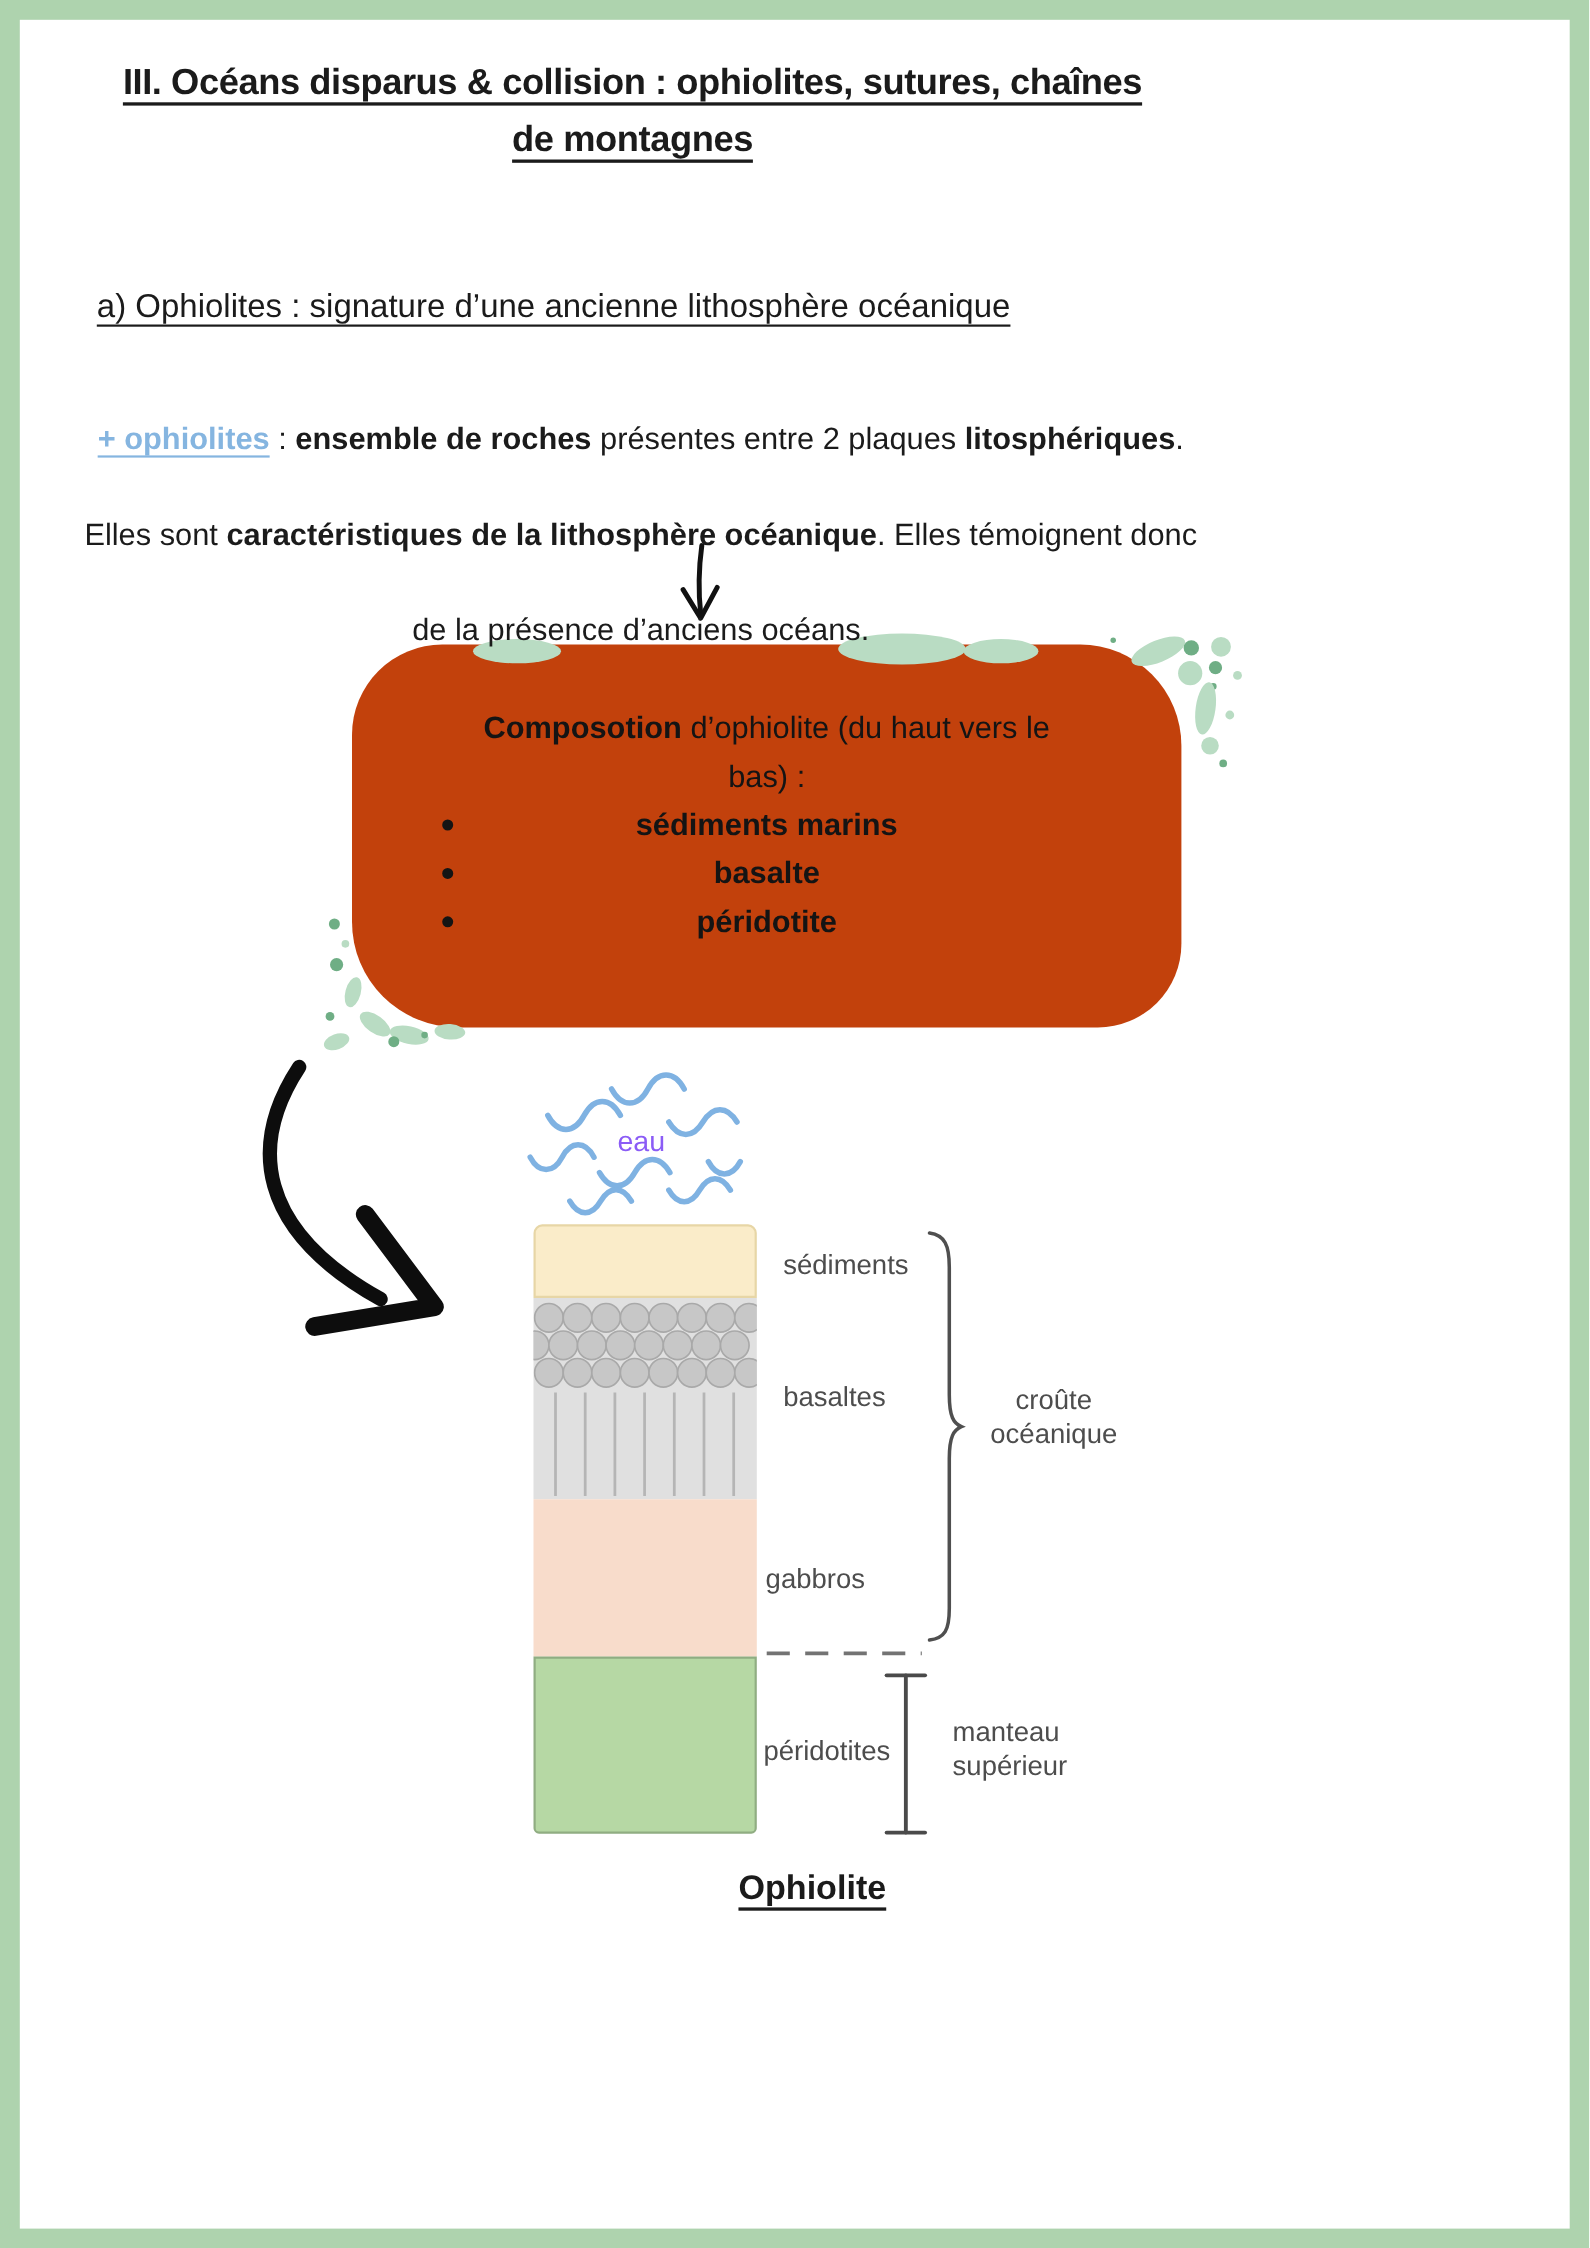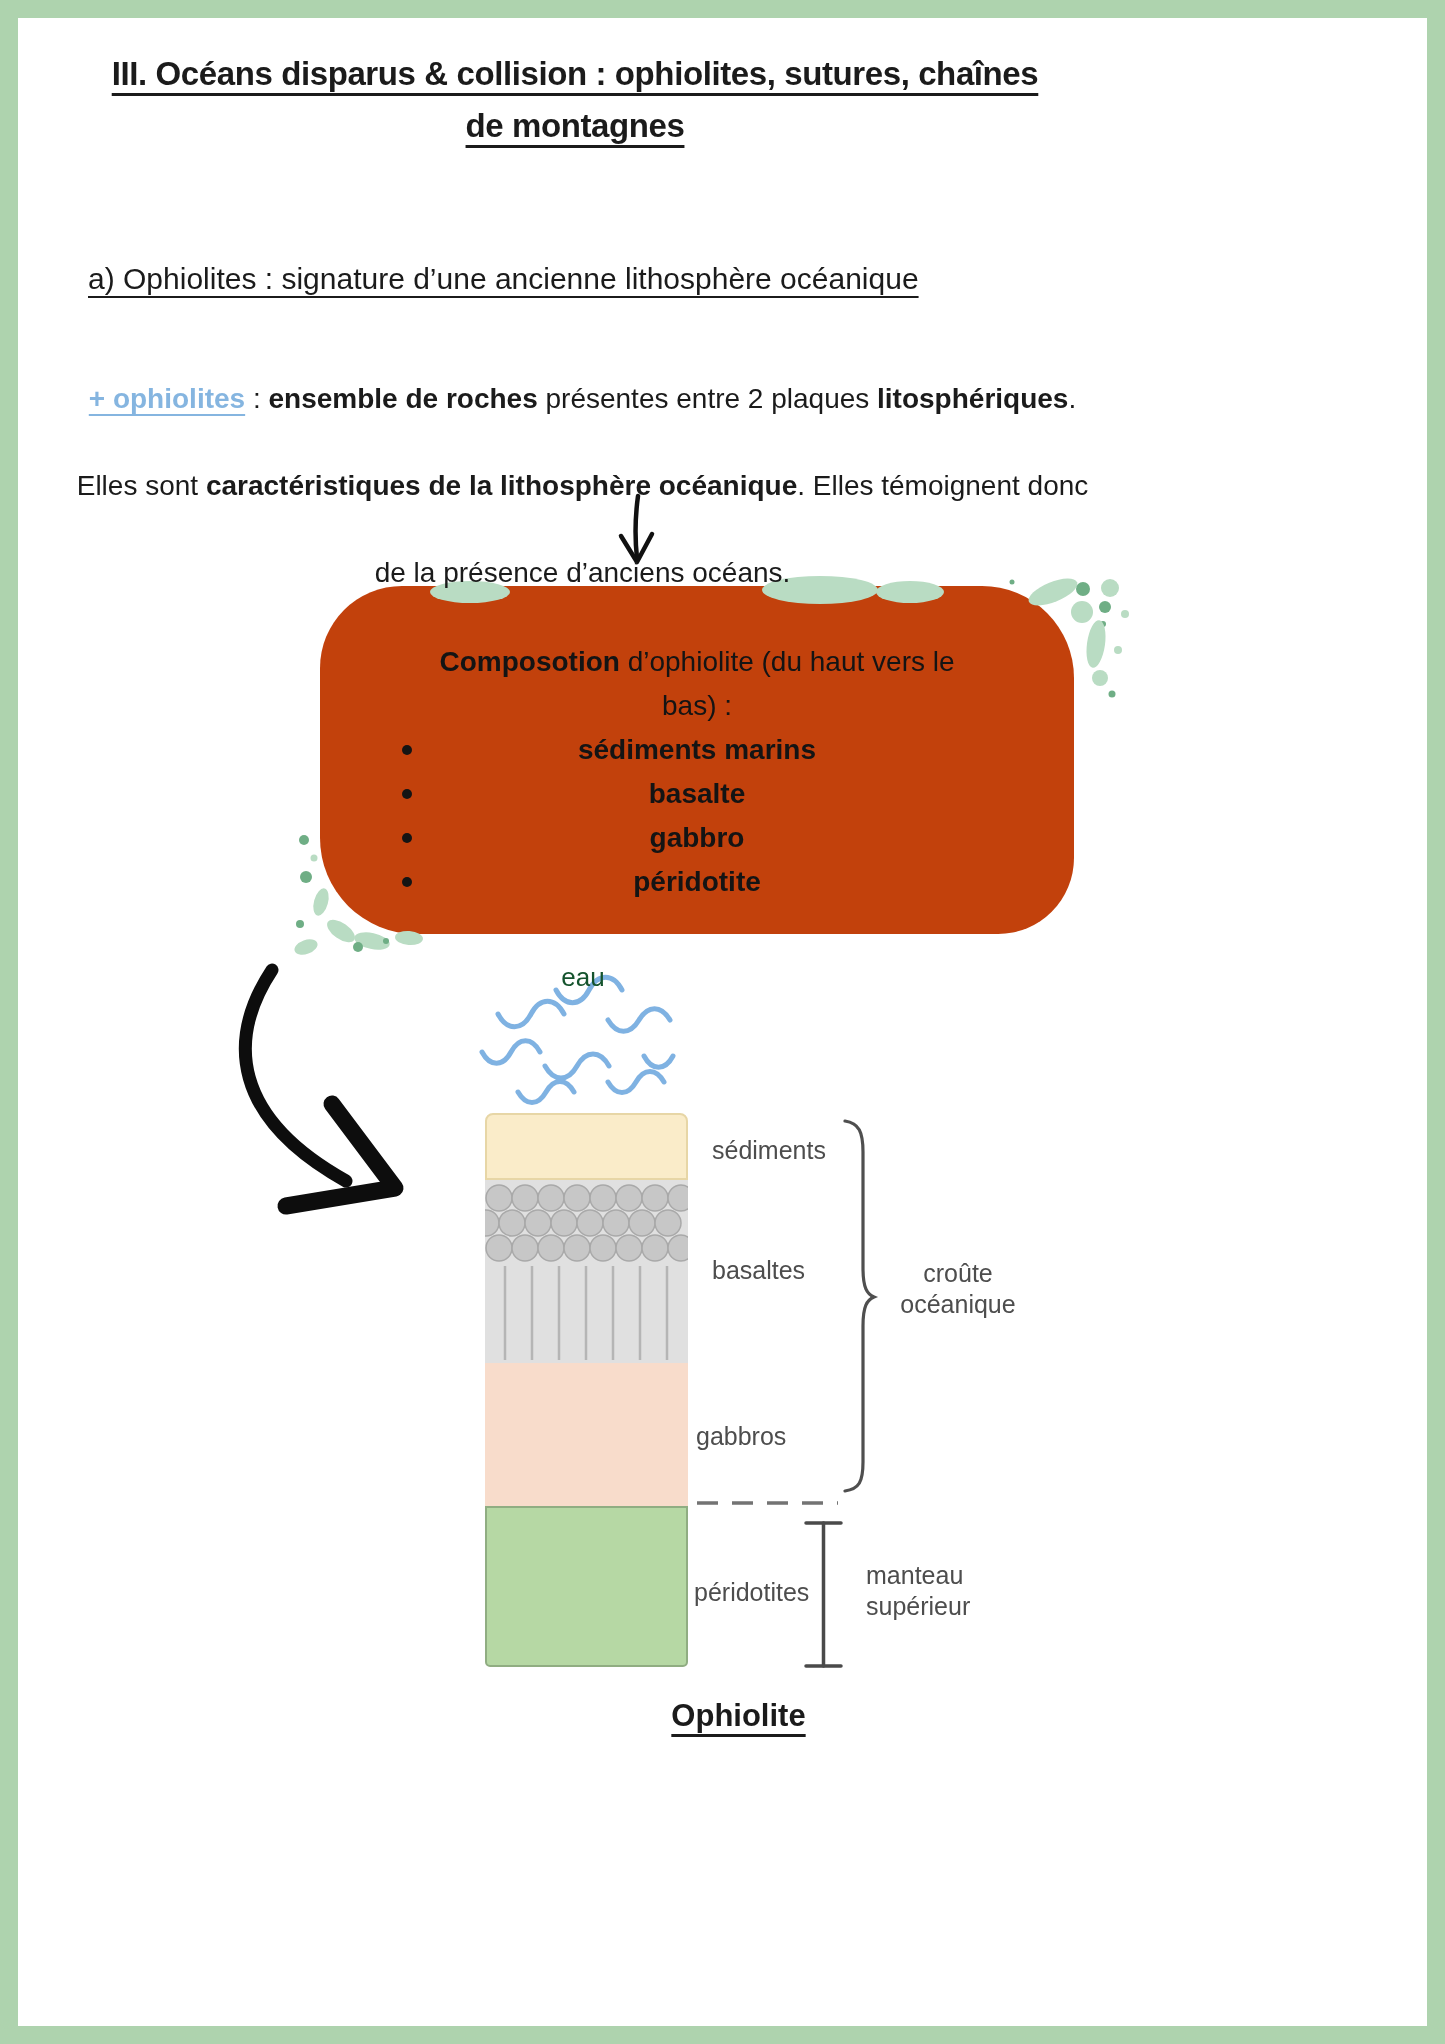--- a/index.html
+++ b/index.html
@@ -25,22 +25,22 @@
   .term { color:#85b5e0; font-weight:700; text-decoration:underline;
           text-underline-offset:6px; text-decoration-thickness:2px; }
 
   .blob { position:absolute; left:320px; top:586px; width:754px; height:348px;
           background:#c2410c; border-radius:82px 92px 76px 96px; z-index:4;
           box-sizing:border-box; padding-top:54px; text-align:center; font-size:28px; color:#141414; }
   .blob-line { line-height:44px; }
   .bullet-row { position:relative; line-height:44px; font-weight:700; }
   .dot { position:absolute; left:82px; top:17px; width:10px; height:10px; border-radius:50%; background:#141414; }
 
-  .eau { position:absolute; left:543px; top:962px; width:80px; text-align:center;
-         color:#14532d; font-size:26px; z-index:10; }
+  .eau { position:absolute; left:543px; top:1022px; width:80px; text-align:center;
+         color:#8b5cf6; font-size:26px; z-index:10; }
 
   .layer { position:absolute; left:485px; width:203px; box-sizing:border-box; z-index:3; }
   .layer-sediments   { top:1113px; height:67px;  background:#faecc9; border:2px solid #e7d6a6; border-radius:8px 8px 0 0; }
   .layer-basaltes    { top:1180px; height:183px; background:#e0e0e0; }
   .layer-gabbros     { top:1363px; height:143px; background:#f8dccb; }
   .layer-peridotites { top:1506px; height:161px; background:#b6d8a4; border:2px solid #90ad82; border-radius:0 0 5px 5px; }
 
   .diag-label { position:absolute; color:#4d4d4d; font-size:25px; z-index:10; white-space:nowrap; }
   .lbl-sediments   { left:712px; top:1136px; }
   .lbl-basaltes    { left:712px; top:1256px; }
@@ -144,21 +144,20 @@
     <div class="def-line"><span class="term">+ ophiolites</span><span> : </span><b>ensemble de roches</b><span> présentes entre 2 plaques </span><b>litosphériques</b><span>.</span></div>
     <div class="def-line"><span>Elles sont </span><b>caractéristiques de la lithosphère océanique</b><span>.  Elles témoignent donc</span></div>
     <div class="def-line">de la présence d’anciens océans.</div>
   </div>
 
   <div class="blob">
     <div class="blob-line"><b>Composotion</b><span> d’ophiolite (du haut vers le</span></div>
     <div class="blob-line">bas) :</div>
     <div class="bullet-row"><span class="dot"></span><span>sédiments marins</span></div>
     <div class="bullet-row"><span class="dot"></span><span>basalte</span></div>
-    <div class="bullet-row"><span class="dot"></span><span>gabbro</span></div>
     <div class="bullet-row"><span class="dot"></span><span>péridotite</span></div>
   </div>
 
   <div class="eau">eau</div>
 
   <div class="layer layer-sediments"></div>
   <div class="layer layer-basaltes">
     <svg width="203" height="183" viewBox="0 0 203 183">
       <g fill="#c7c7c7" stroke="#a9a9a9" stroke-width="1.5">
         <circle cx="14" cy="18" r="13"></circle>

